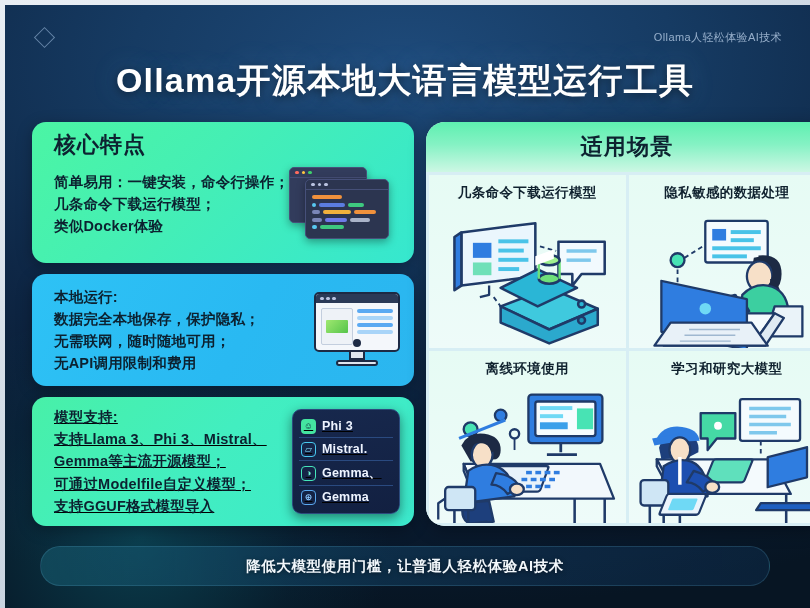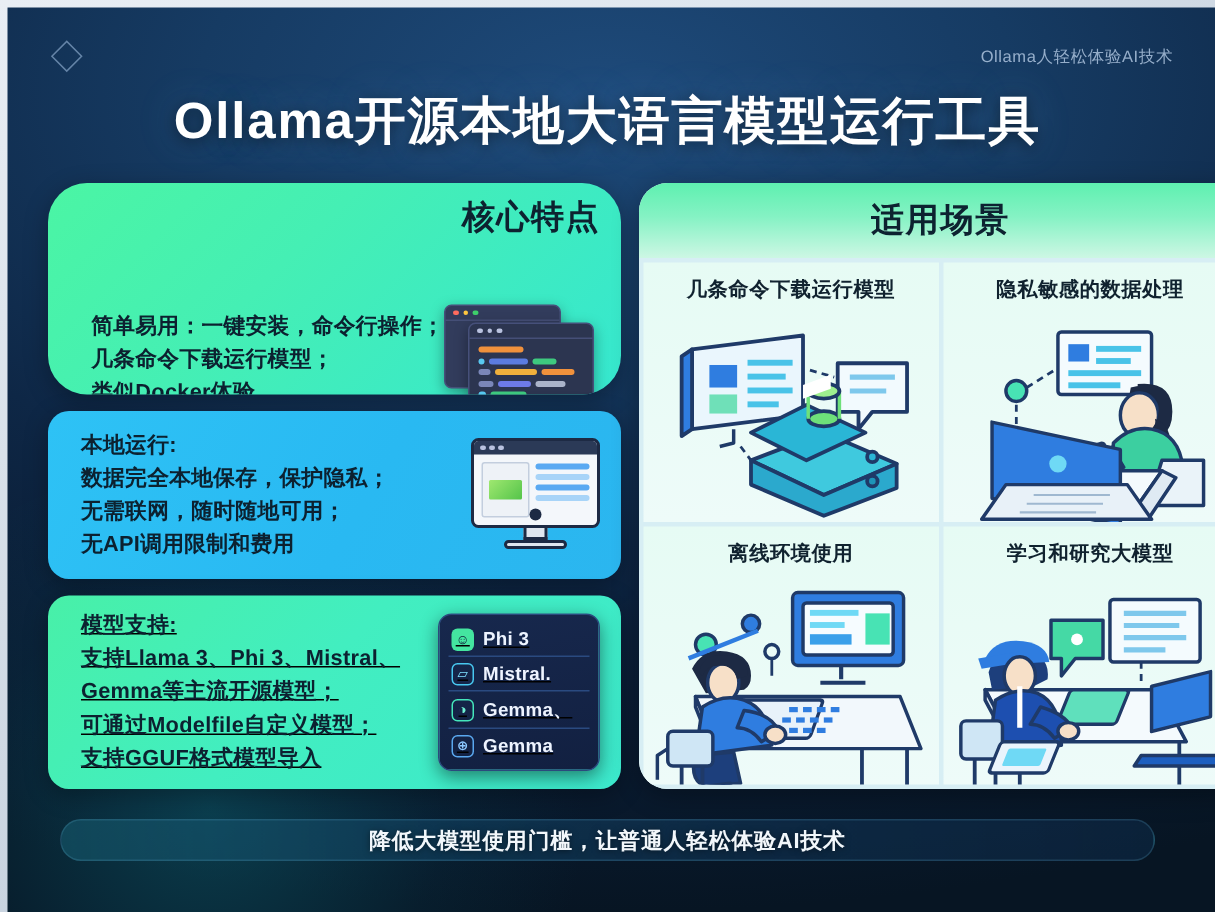--- a/index.html
+++ b/index.html
@@ -76,27 +76,27 @@
     border-radius:14px;
     position:relative;
     display:flex; align-items:center;
     padding:12px 14px 12px 22px;
     box-shadow:0 4px 16px rgba(0,0,0,.30);
     overflow:hidden;
   }
   .card-1{
     flex:0 0 141px;
     background:linear-gradient(135deg,#4bf5a4 0%,#45efb4 40%,#36e7cf 100%);
-    flex-direction:column; align-items:flex-end; padding-top:8px;border-radius:26px;
+    flex-direction:column; align-items:flex-start; padding-top:8px;
   }
   .card-1 .head{
     text-align:center; font-size:22px; font-weight:bold; color:#0d2230;
     letter-spacing:1px; margin-bottom:7px;
   }
-  .card-1 .body-row{ display:flex; align-items:center;margin-top:36px; }
+  .card-1 .body-row{ display:flex; align-items:center; }
   .card-2{
     flex:0 0 112px;
     background:linear-gradient(120deg,#2ec2f5 0%,#29b9f2 55%,#2bb6ef 100%);
   }
   .card-3{
     flex:0 0 129px;
     background:linear-gradient(135deg,#48f0a8 0%,#42eec0 45%,#3ce9cd 100%);
     text-decoration:underline;
   }
   .card-text{
@@ -201,21 +201,21 @@
     padding-top:9px; position:relative; overflow:hidden;
   }
   .cell-label{
     font-size:13.5px; font-weight:bold; color:#10222f; letter-spacing:.4px;
     margin-bottom:3px; white-space:nowrap;
   }
   .cell-art{ flex:1; width:100%; position:relative; }
 
   
   .banner{
-    position:absolute; left:40px; top:546px; width:730px; height:28px;
+    position:absolute; left:40px; top:546px; width:730px; height:40px;
     border-radius:20px;
     background:linear-gradient(90deg,rgba(22,90,110,.60) 0%,rgba(20,72,106,.52) 35%,rgba(18,56,92,.48) 70%,rgba(16,48,82,.45) 100%);
     border:1px solid rgba(90,170,200,.22);
     display:flex; align-items:center; justify-content:center;
     z-index:14;
   }
   .banner-text{
     font-size:14.5px; font-weight:bold; color:#f2f7fb; letter-spacing:.6px;
     text-shadow:0 1px 4px rgba(0,0,0,.5);
   }

